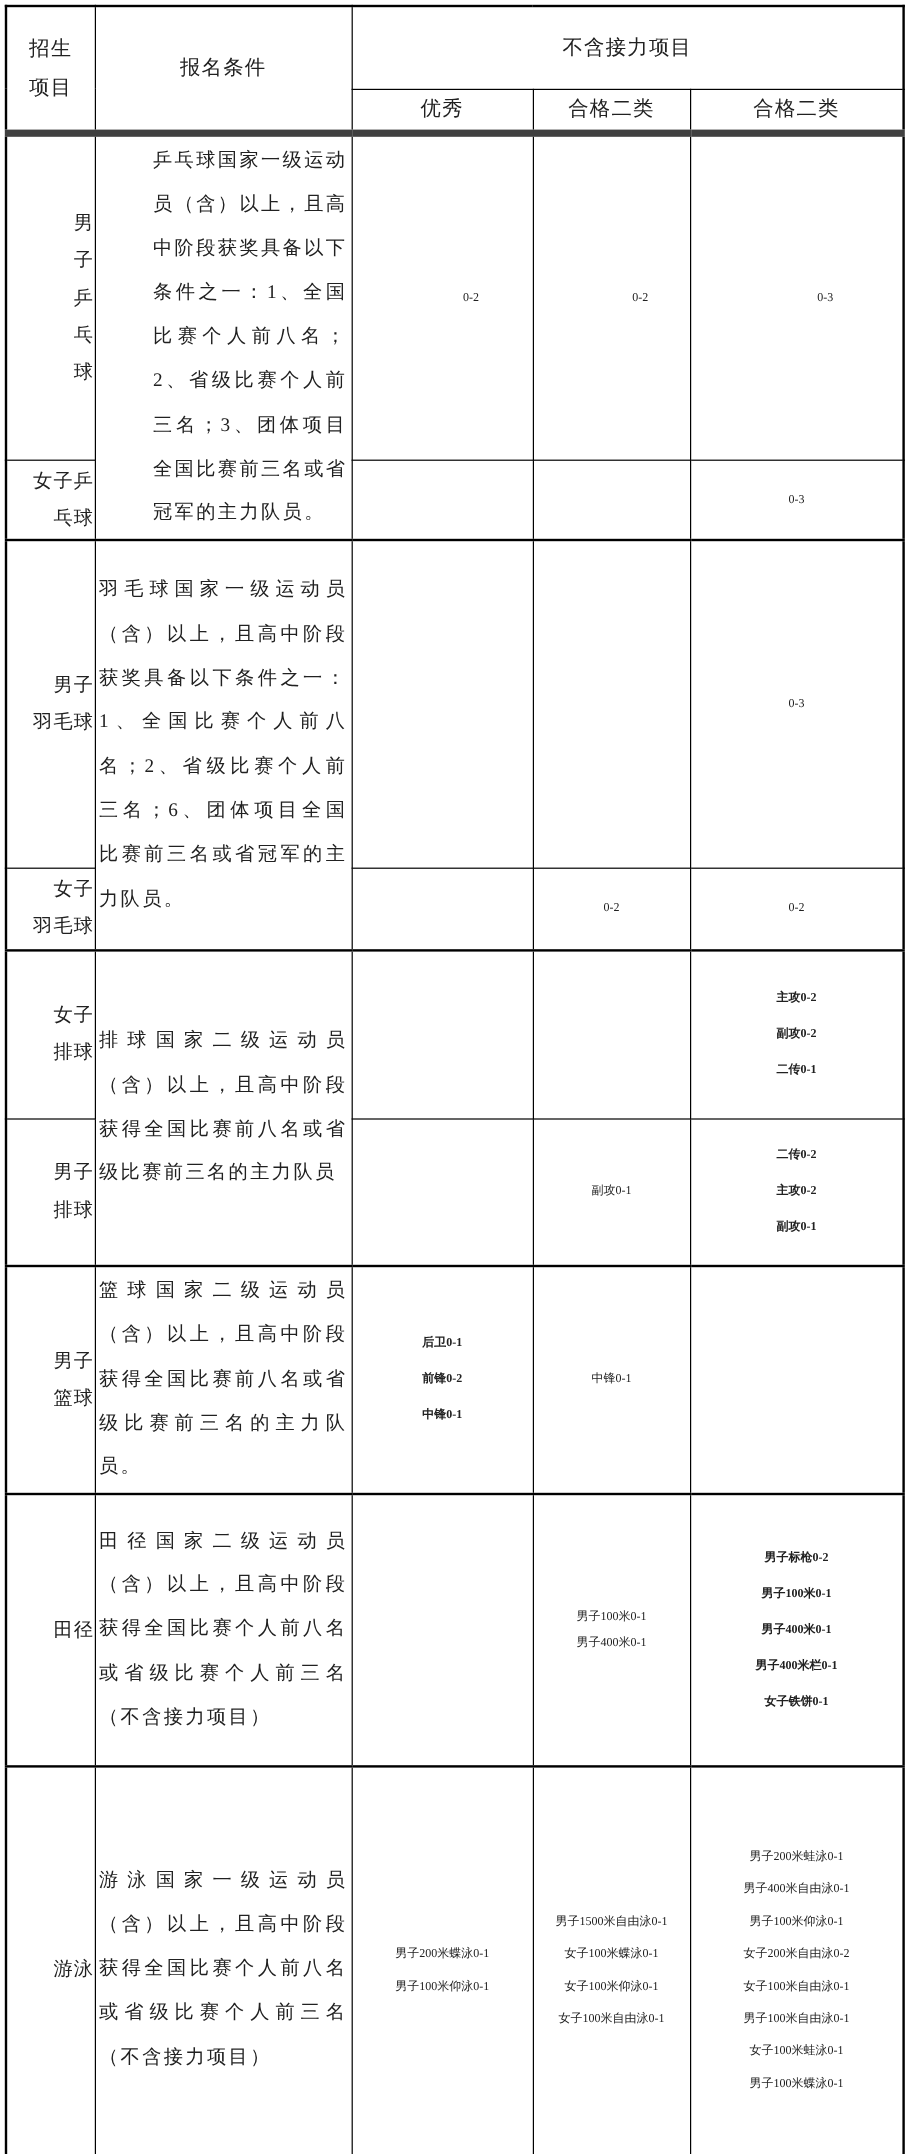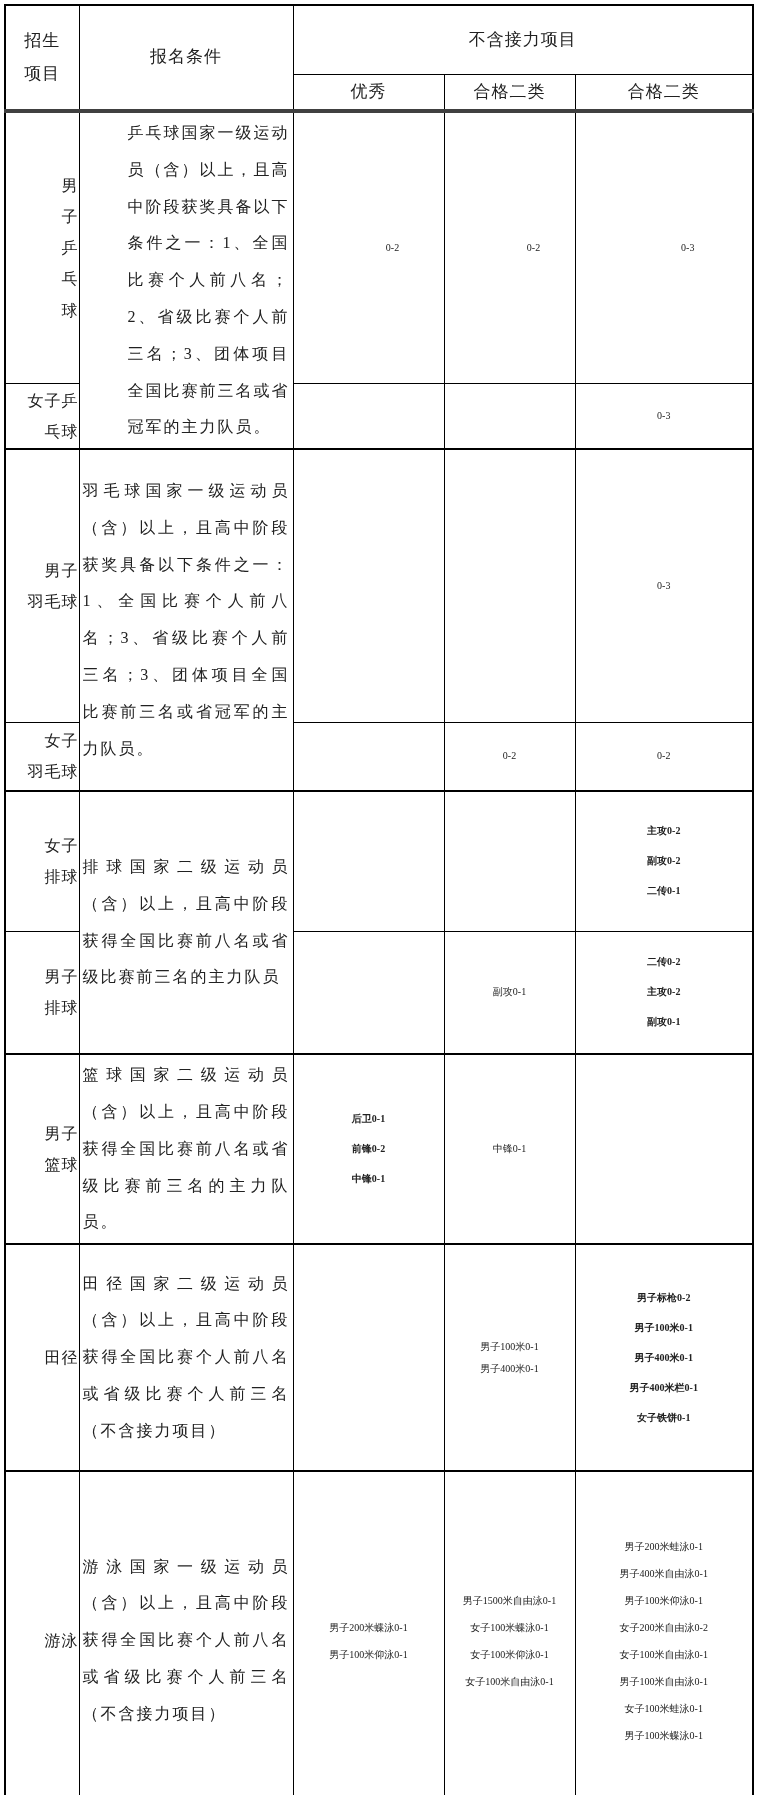--- a/index.html
+++ b/index.html
@@ -20,21 +20,21 @@
   }
   th, td {
     border: 1px solid #000;
     vertical-align: middle;
     white-space: pre-line;
     font-weight: normal;
     padding: 0;
     overflow: hidden;
   }
   
-  tbody tr:first-child td { border-top: 4px solid #404040; padding-left: 48px; }
+  tbody tr:first-child td { border-top: 6px solid #404040; padding-left: 48px; }
   
   tr.sec > td { border-top: 2px solid #000; }
 
   th.head {
     font-size: 17px;
     line-height: 1.9;
     text-align: center;
     letter-spacing: 1px;
   }
   td.label {
@@ -96,21 +96,21 @@
       <td class="label">女子乒
 乓球</td>
       <td class="val"></td>
       <td class="val"></td>
       <td class="val">0-3</td>
     </tr>
 
     <tr class="sec" style="height:273px">
       <td class="label">男子
 羽毛球</td>
-      <td class="cond" rowspan="2">羽毛球国家一级运动员（含）以上，且高中阶段获奖具备以下条件之一：1、全国比赛个人前八名；3、省级比赛个人前三名；3、团体项目全国比赛前三名或省冠军的主力队员。</td>
+      <td class="cond" rowspan="2">羽毛球国家一级运动员（含）以上，且高中阶段获奖具备以下条件之一：1、全国比赛个人前八名；2、省级比赛个人前三名；6、团体项目全国比赛前三名或省冠军的主力队员。</td>
       <td class="val"></td>
       <td class="val"></td>
       <td class="val">0-3</td>
     </tr>
     <tr style="height:69px">
       <td class="label">女子
 羽毛球</td>
       <td class="val"></td>
       <td class="val">0-2</td>
       <td class="val">0-2</td>

